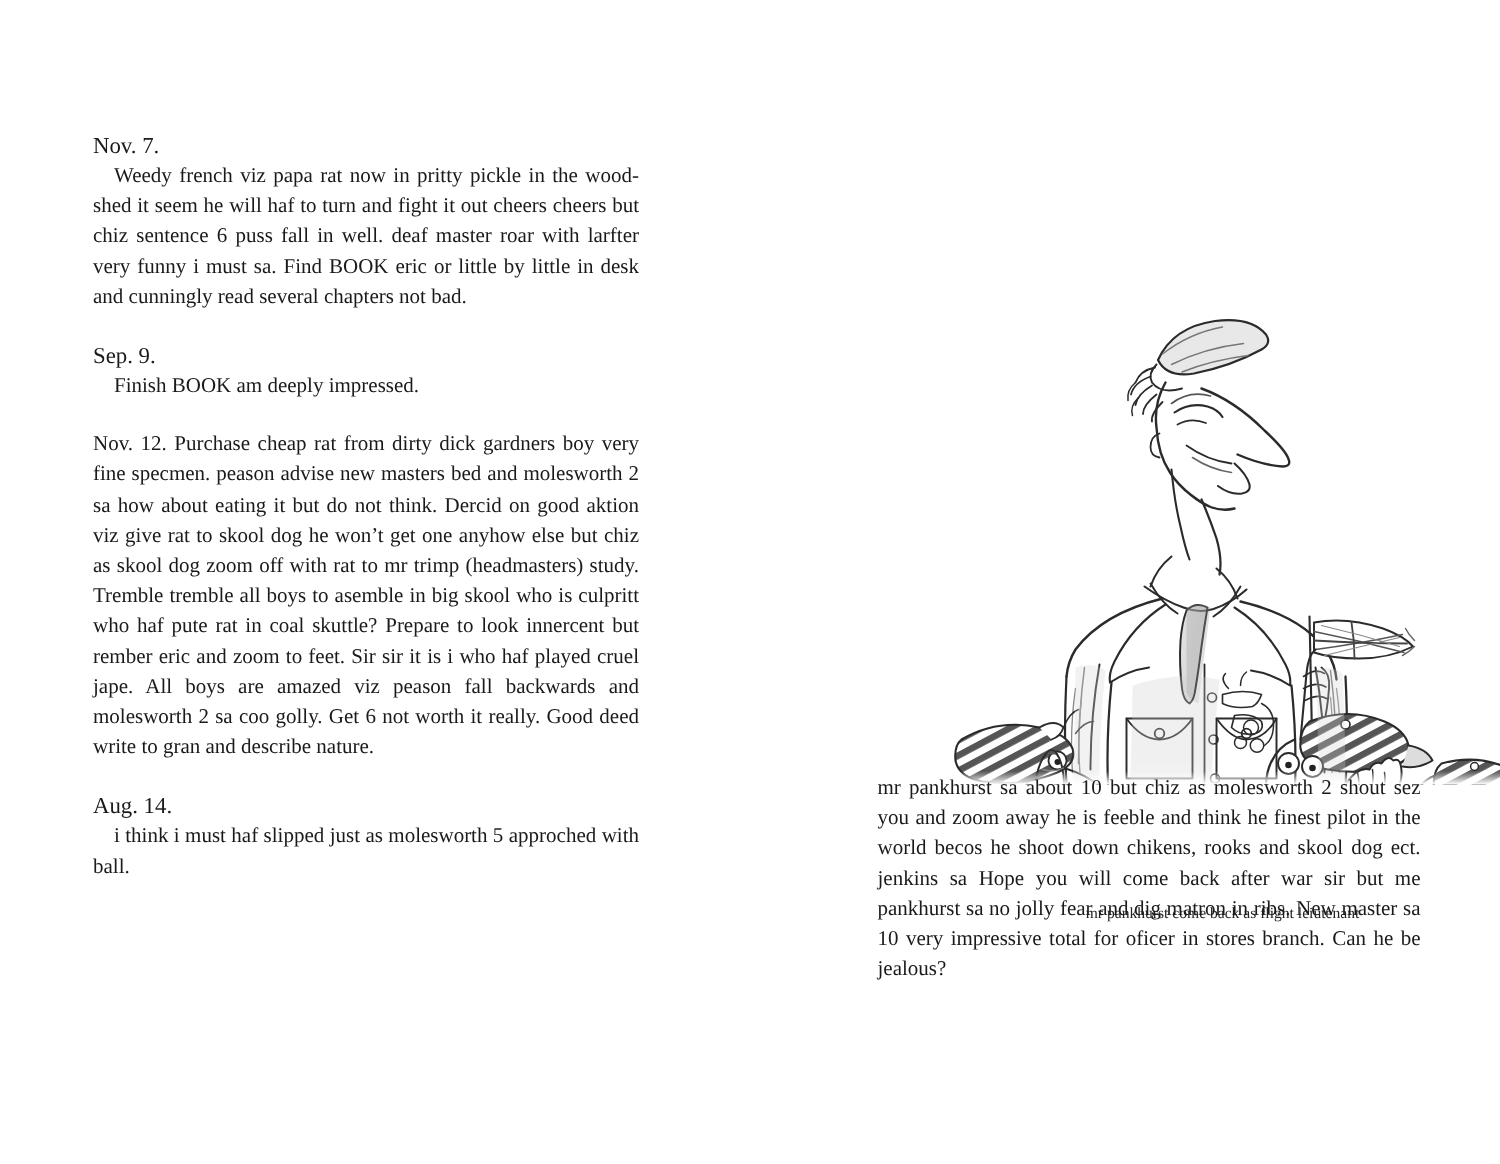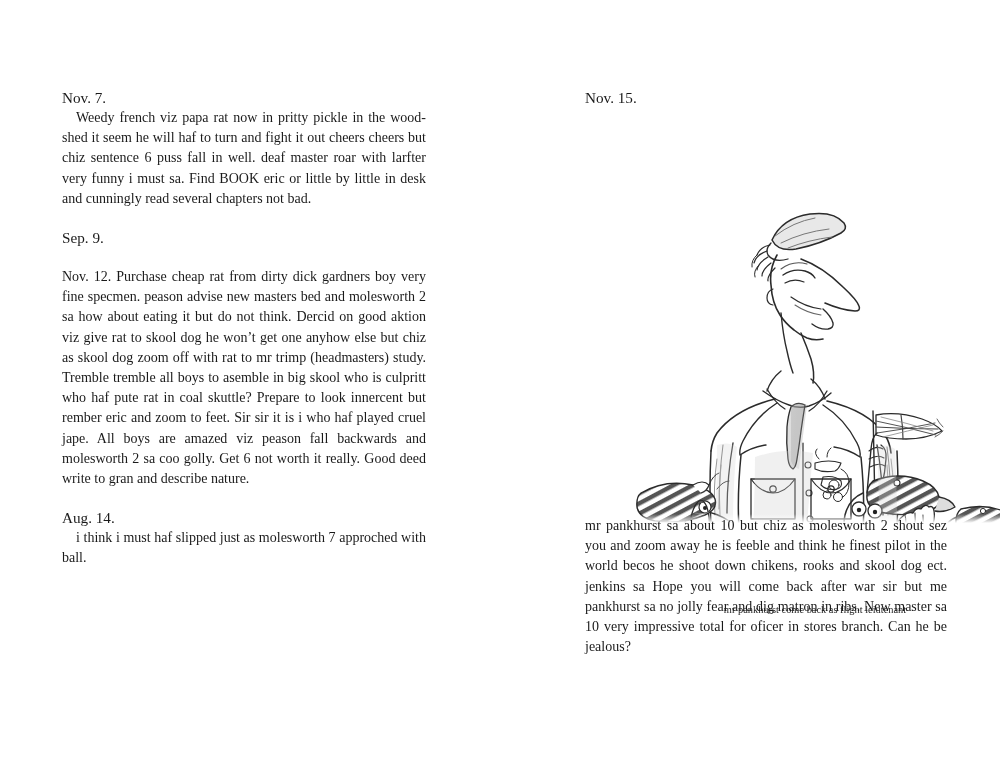--- a/index.html
+++ b/index.html
@@ -96,39 +96,39 @@
   <div class="page page-left">
     <div class="textblock">
 
       <div class="entry">
         <p class="datehead">Nov. 7.</p>
         <p class="body indent">Weedy french viz papa rat now in pritty pickle in the wood­shed it seem he will haf to turn and fight it out cheers cheers but chiz sentence 6 puss fall in well. deaf master roar with larfter very funny i must sa. Find BOOK eric or little by little in desk and cunningly read several chapters not bad.</p>
       </div>
 
       <div class="entry">
         <p class="datehead">Sep. 9.</p>
+        <p class="body indent">Finish BOOK am deeply impressed.</p>
       </div>
 
       <div class="entry inline">
         <p class="body">Nov. 12. Purchase cheap rat from dirty dick gardners boy very fine specmen. peason advise new masters bed and molesworth 2 sa how about eating it but do not think. Der­cid on good aktion viz give rat to skool dog he won’t get one anyhow else but chiz as skool dog zoom off with rat to mr trimp (headmasters) study. Tremble tremble all boys to asemble in big skool who is culpritt who haf pute rat in coal skuttle? Prepare to look innercent but rember eric and zoom to feet. Sir sir it is i who haf played cruel jape. All boys are amazed viz peason fall backwards and molesworth 2 sa coo golly. Get 6 not worth it really. Good deed write to gran and describe nature.</p>
       </div>
 
       <div class="entry">
         <p class="datehead">Aug. 14.</p>
-        <p class="body indent">i think i must haf slipped just as molesworth 7 approched with ball.</p>
+        <p class="body indent">i think i must haf slipped just as molesworth 5 approched with ball.</p>
       </div>
 
     </div>
   </div>
 
   <div class="page page-right">
     <div class="textblock">
 
       <div class="entry">
-        <p class="datehead">Nov. 15.</p>
       </div>
 
       <div class="figure">
         <svg viewBox="0 0 420 330" xmlns="http://www.w3.org/2000/svg">
           <defs>
             <linearGradient id="fadeBot" x1="0" y1="0" x2="0" y2="1">
               <stop offset="0%" stop-color="#ffffff" stop-opacity="0"></stop>
               <stop offset="70%" stop-color="#ffffff" stop-opacity="0"></stop>
               <stop offset="100%" stop-color="#ffffff" stop-opacity="1"></stop>
             </linearGradient>

